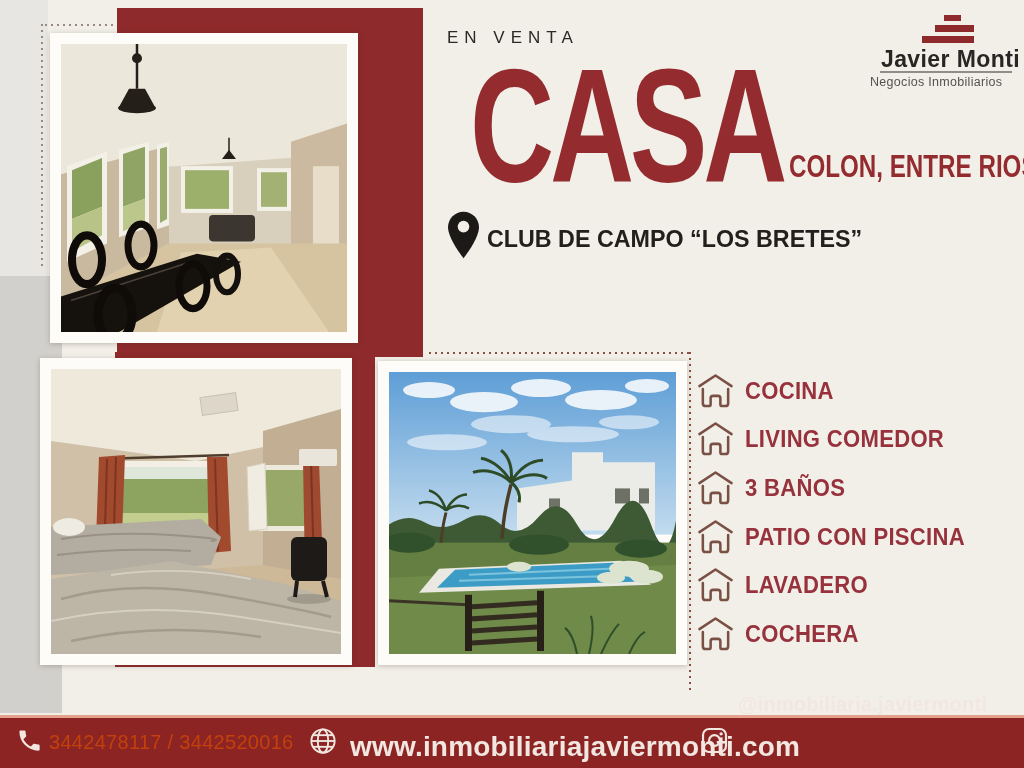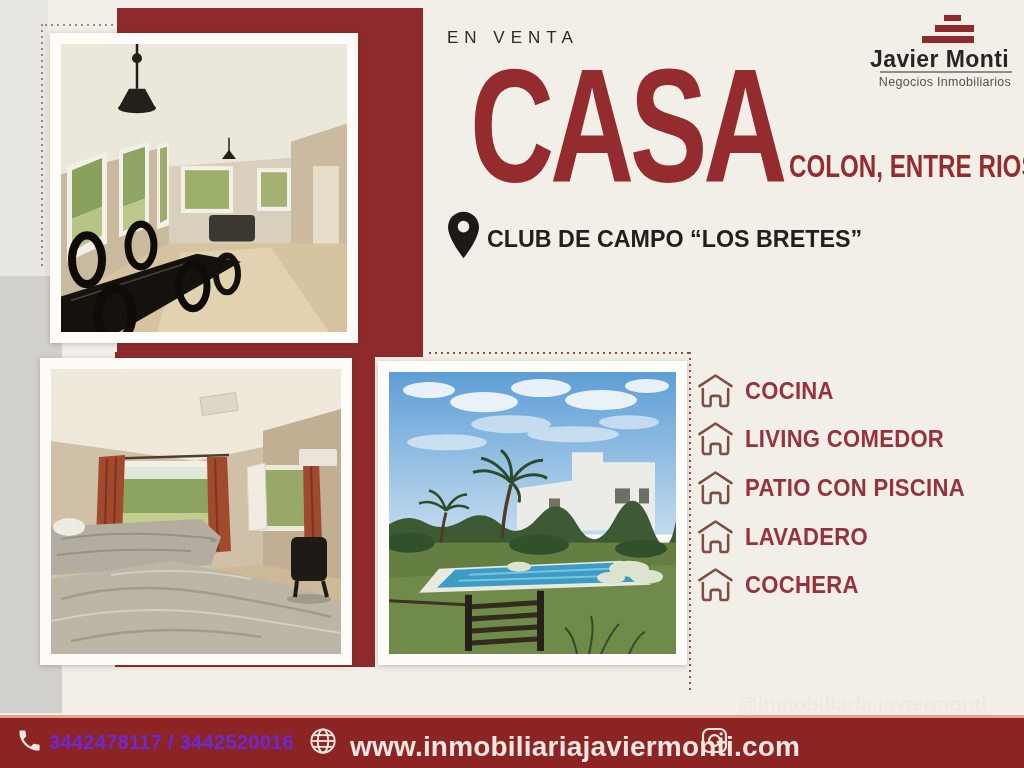--- a/index.html
+++ b/index.html
@@ -33,43 +33,43 @@
   #title{left:470px;top:44px;font-size:162px;font-weight:bold;color:#942b2e;letter-spacing:-6px;
          line-height:1;transform:scaleX(.72);transform-origin:left top;white-space:nowrap;}
   #subtitle{left:789px;top:149px;font-size:31px;font-weight:bold;color:#942b2e;
             transform:scaleX(.78);transform-origin:left top;white-space:nowrap;}
 
   
   .stair{position:absolute;background:#8e2a2b;}
   #s1{left:944px;top:15px;width:17px;height:6px;}
   #s2{left:935px;top:25px;width:39px;height:7px;}
   #s3{left:922px;top:36px;width:52px;height:7px;}
-  #brandname{left:870px;top:46px;width:150px;text-align:left;font-size:23px;font-weight:bold;
+  #brandname{left:870px;top:46px;width:150px;text-align:right;font-size:23px;font-weight:bold;
              color:#282624;letter-spacing:.4px;}
   #brandline{left:880px;top:71px;width:132px;height:2px;background:#8f8d8a;}
-  #brandtag{left:870px;top:75px;width:150px;text-align:center;font-size:12.5px;color:#55534f;letter-spacing:.3px;}
+  #brandtag{left:870px;top:75px;width:150px;font-size:12.5px;color:#55534f;letter-spacing:.3px;}
 
   
   #pin{left:448px;top:211px;width:31px;height:48px;}
   #loctext{left:487px;top:225px;font-size:24px;font-weight:bold;color:#21201c;
            transform:scaleX(.97);transform-origin:left top;white-space:nowrap;}
 
   
   #features{left:696px;top:367px;}
   .feat{display:flex;align-items:center;height:48.6px;}
   .feat svg{width:39px;height:37px;margin-right:10px;flex:none;}
   .feat .lbl{font-size:23px;font-weight:bold;color:#97323c;transform:scaleX(.96);
              transform-origin:left center;white-space:nowrap;letter-spacing:.3px;}
 
   
   #bar{left:0;top:715px;width:1024px;height:53px;background:#8b2423;
        border-top:3px solid #e5a18e;box-sizing:border-box;}
   .bar-ic{position:absolute;}
   #phone-icon{left:16px;top:727px;width:27px;height:27px;}
-  #phone-text{left:49px;top:731px;font-size:20px;font-weight:bold;color:#6d28d9;letter-spacing:.3px;}
+  #phone-text{left:49px;top:731px;font-size:20px;font-weight:normal;color:#c2410c;letter-spacing:.3px;}
   #web-icon{left:309px;top:727px;width:28px;height:28px;}
   #web-text{left:350px;top:731px;font-size:28px;font-weight:bold;color:#f2e7e0;letter-spacing:.2px;}
   #ig-icon{left:700px;top:726px;width:29px;height:29px;}
   #ig-text{left:738px;top:693px;font-size:20px;font-weight:bold;color:#f2e7e0;letter-spacing:.2px;}
 </style>
 </head>
 <body>
 
 <div class="canvas">
 
@@ -267,20 +267,27 @@
           <path d="M3.5 13.5 L20 2.5 L36.5 13.5"></path>
           <path d="M7 16.5 V31 Q7 34 10 34 H13 Q15 34 15 32 V26 Q15 23.5 17.5 23.5 H22.5 Q25 23.5 25 26 V32 Q25 34 27 34 H30 Q33 34 33 31 V16.5"></path>
         </svg>
       <span class="lbl">LIVING COMEDOR</span>
     </div>
     <div class="feat">
       <svg viewBox="0 0 40 38" fill="none" stroke="#7a4f44" stroke-width="2.6" stroke-linecap="round" stroke-linejoin="round">
           <path d="M3.5 13.5 L20 2.5 L36.5 13.5"></path>
           <path d="M7 16.5 V31 Q7 34 10 34 H13 Q15 34 15 32 V26 Q15 23.5 17.5 23.5 H22.5 Q25 23.5 25 26 V32 Q25 34 27 34 H30 Q33 34 33 31 V16.5"></path>
         </svg>
+      <span class="lbl">3 BAÑOS</span>
+    </div>
+    <div class="feat">
+      <svg viewBox="0 0 40 38" fill="none" stroke="#7a4f44" stroke-width="2.6" stroke-linecap="round" stroke-linejoin="round">
+          <path d="M3.5 13.5 L20 2.5 L36.5 13.5"></path>
+          <path d="M7 16.5 V31 Q7 34 10 34 H13 Q15 34 15 32 V26 Q15 23.5 17.5 23.5 H22.5 Q25 23.5 25 26 V32 Q25 34 27 34 H30 Q33 34 33 31 V16.5"></path>
+        </svg>
       <span class="lbl">PATIO CON PISCINA</span>
     </div>
     <div class="feat">
       <svg viewBox="0 0 40 38" fill="none" stroke="#7a4f44" stroke-width="2.6" stroke-linecap="round" stroke-linejoin="round">
           <path d="M3.5 13.5 L20 2.5 L36.5 13.5"></path>
           <path d="M7 16.5 V31 Q7 34 10 34 H13 Q15 34 15 32 V26 Q15 23.5 17.5 23.5 H22.5 Q25 23.5 25 26 V32 Q25 34 27 34 H30 Q33 34 33 31 V16.5"></path>
         </svg>
       <span class="lbl">LAVADERO</span>
     </div>
     <div class="feat">

